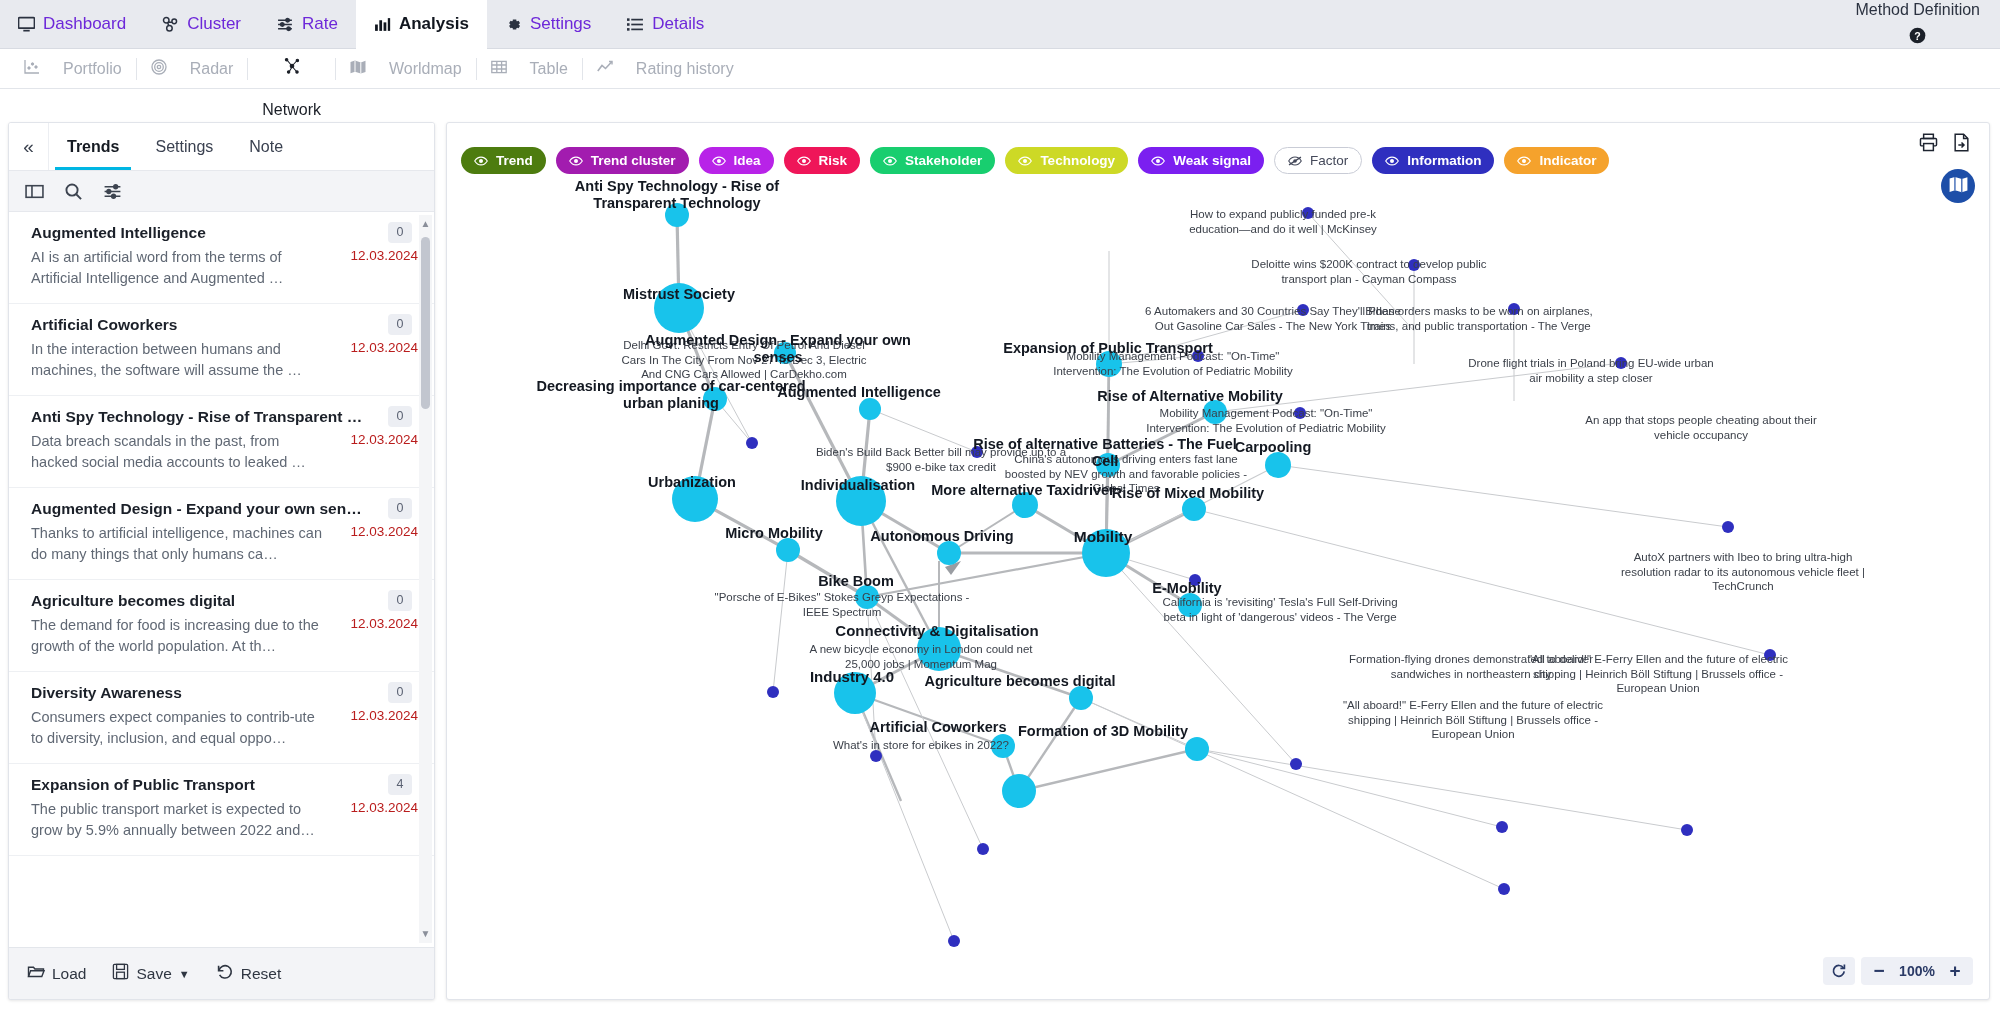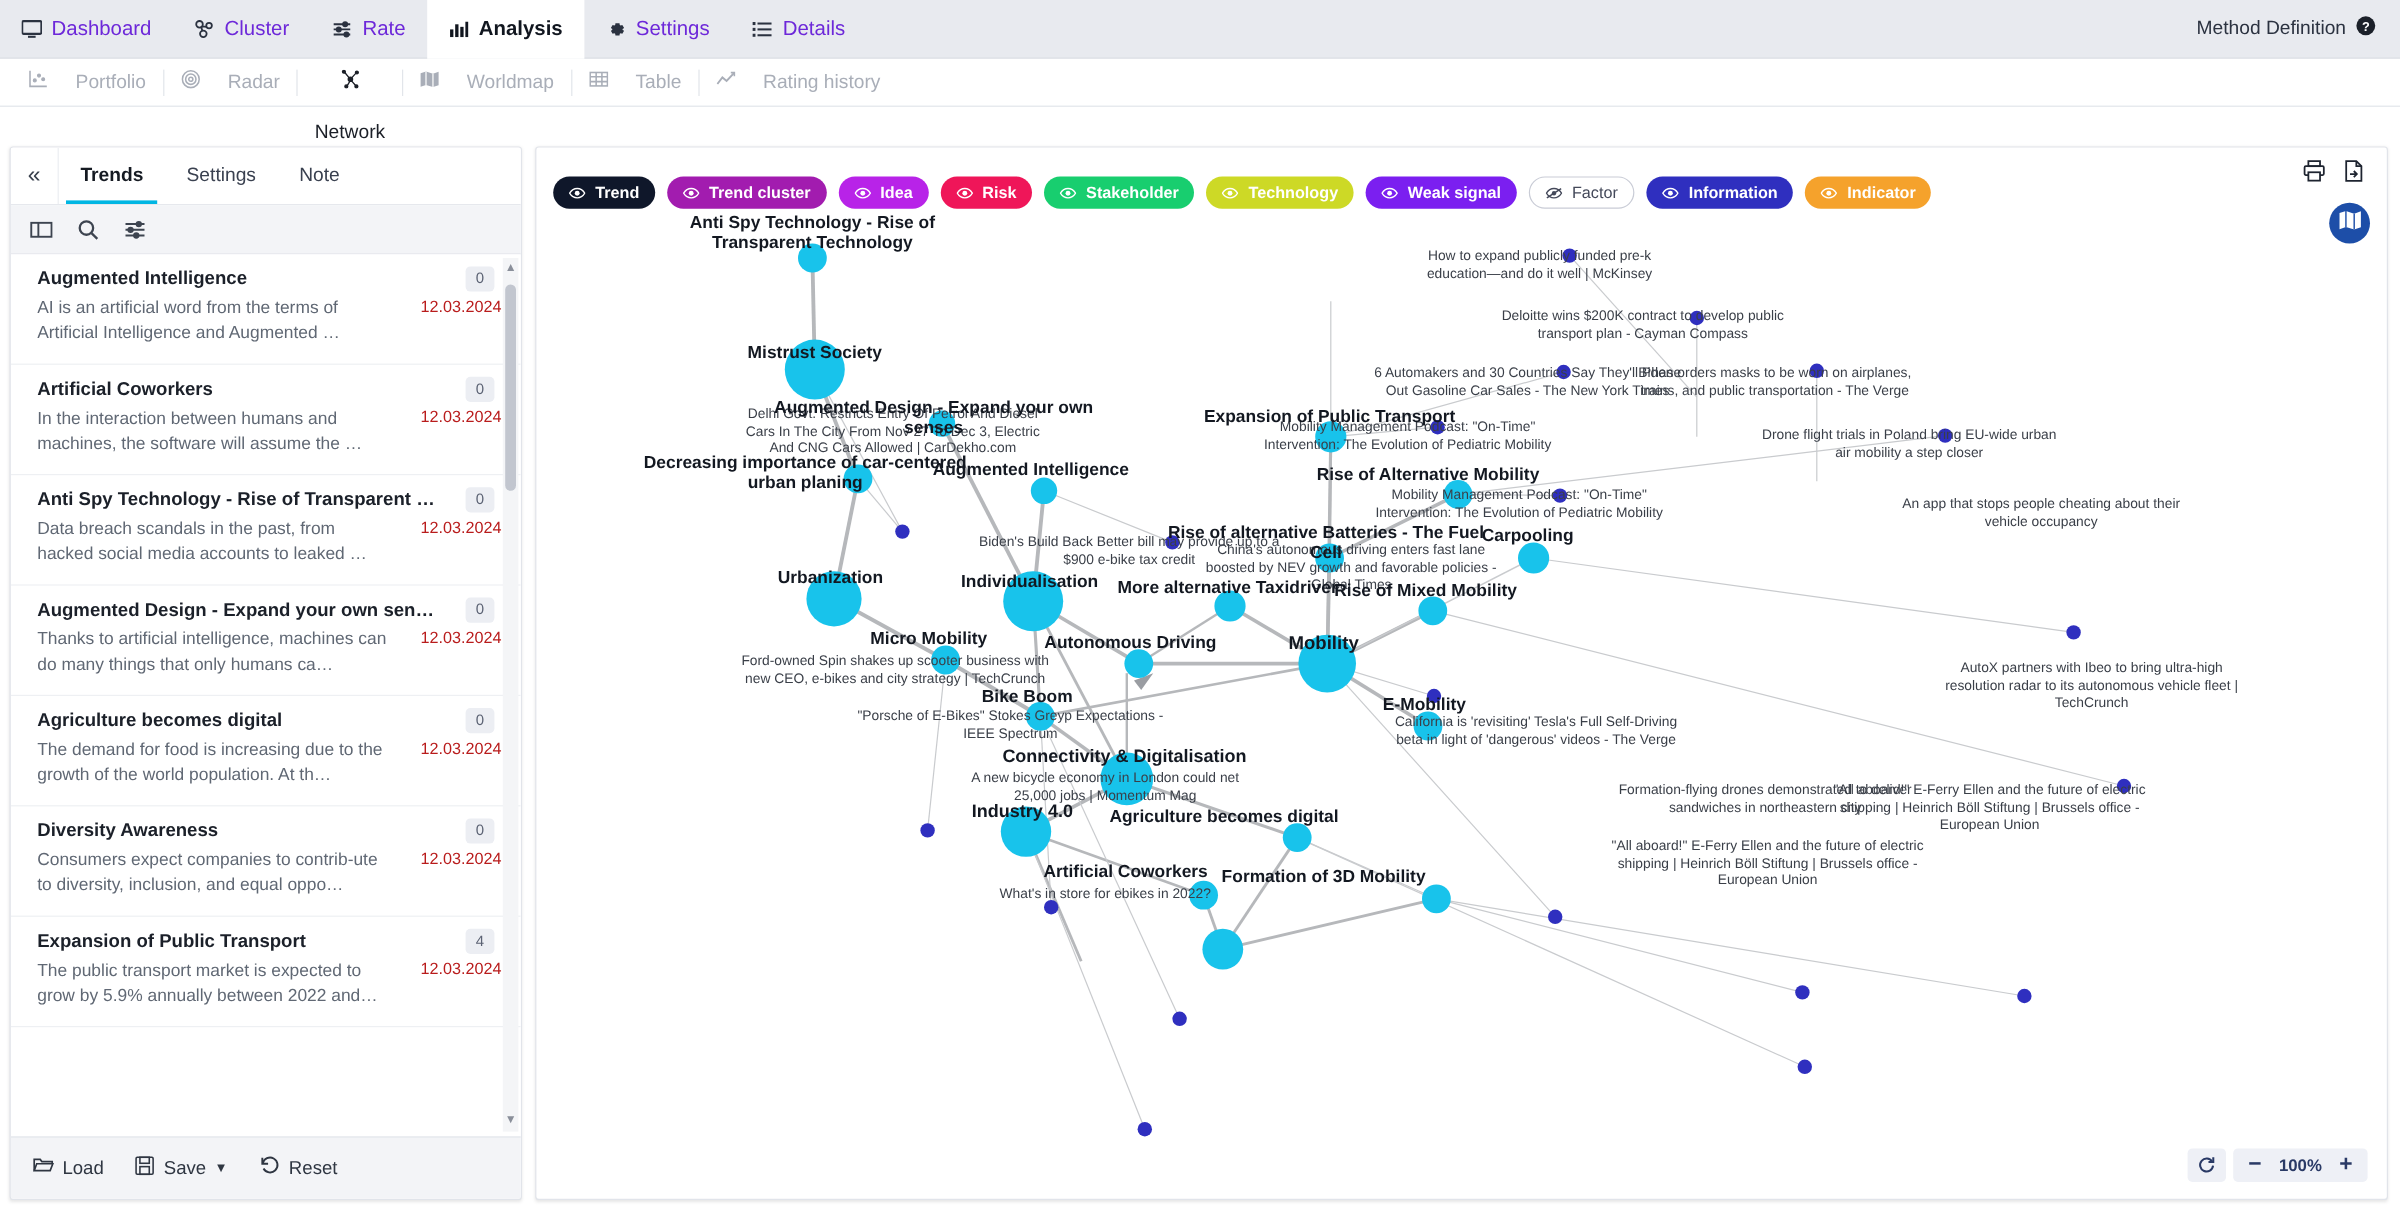--- a/index.html
+++ b/index.html
@@ -24,21 +24,21 @@
     height: 49px; padding: 0 18px;
     font-size: 17px; color: #6d28d9; cursor: pointer;
     white-space: nowrap;
   }
   .topnav-item.active {
     background: #ffffff; font-weight: bold; color: #11161f;
   }
   .topnav-item .ic { display: inline-flex; align-items: center; }
   #method-def {
     margin-left: auto; display: flex; align-items: center; gap: 8px;
-    padding-right: 20px; font-size: 16px; color: #2b3240; cursor: pointer;
+    padding-right: 20px; font-size: 16px; color: #2b3240; cursor: pointer; flex-direction: column;
   }
 
   
   #subnav {
     position: absolute; left: 0; top: 49px; width: 2000px; height: 40px;
     background: #ffffff;
     display: flex; align-items: center;
     border-bottom: 1px solid #e2e5ea;
     padding-left: 10px;
   }
@@ -592,21 +592,20 @@
       <div class="i-label" style="width: 370px; left: 737px; top: 134px;">Deloitte wins $200K contract to develop public<br>transport plan - Cayman Compass</div>
       <div class="i-label" style="width: 390px; left: 631px; top: 181px;">6 Automakers and 30 Countries Say They'll Phase<br>Out Gasoline Car Sales - The New York Times</div>
       <div class="i-label" style="width: 380px; left: 842px; top: 181px;">Biden orders masks to be worn on airplanes,<br>trains, and public transportation - The Verge</div>
       <div class="i-label" style="width: 400px; left: 97px; top: 215px;">Delhi Govt. Restricts Entry Of Petrol And Diesel<br>Cars In The City From Nov 27 To Dec 3, Electric<br>And CNG Cars Allowed | CarDekho.com</div>
       <div class="i-label" style="width: 380px; left: 536px; top: 226px;">Mobility Management Podcast: "On-Time"<br>Intervention: The Evolution of Pediatric Mobility</div>
       <div class="i-label" style="width: 390px; left: 949px; top: 233px;">Drone flight trials in Poland bring EU-wide urban<br>air mobility a step closer</div>
       <div class="i-label" style="width: 380px; left: 629px; top: 283px;">Mobility Management Podcast: "On-Time"<br>Intervention: The Evolution of Pediatric Mobility</div>
       <div class="i-label" style="width: 380px; left: 1064px; top: 290px;">An app that stops people cheating about their<br>vehicle occupancy</div>
       <div class="i-label" style="width: 390px; left: 299px; top: 322px;">Biden's Build Back Better bill may provide up to a<br>$900 e-bike tax credit</div>
       <div class="i-label" style="width: 390px; left: 484px; top: 329px;">China's autonomous driving enters fast lane<br>boosted by NEV growth and favorable policies -<br>Global Times</div>
-      <div class="i-label" style="width: 390px; left: 104px; top: 421px;">Ford-owned Spin shakes up scooter business with<br>new CEO, e-bikes and city strategy | TechCrunch</div>
       <div class="i-label" style="width: 390px; left: 200px; top: 467px;">"Porsche of E-Bikes" Stokes Greyp Expectations -<br>IEEE Spectrum</div>
       <div class="i-label" style="width: 390px; left: 1101px; top: 427px;">AutoX partners with Ibeo to bring ultra-high<br>resolution radar to its autonomous vehicle fleet |<br>TechCrunch</div>
       <div class="i-label" style="width: 390px; left: 638px; top: 472px;">California is 'revisiting' Tesla's Full Self-Driving<br>beta in light of 'dangerous' videos - The Verge</div>
       <div class="i-label" style="width: 380px; left: 284px; top: 519px;">A new bicycle economy in London could net<br>25,000 jobs | Momentum Mag</div>
       <div class="i-label" style="width: 380px; left: 834px; top: 529px;">Formation-flying drones demonstrated to deliver<br>sandwiches in northeastern city</div>
       <div class="i-label" style="width: 400px; left: 1011px; top: 529px;">"All aboard!" E-Ferry Ellen and the future of electric<br>shipping | Heinrich Böll Stiftung | Brussels office -<br>European Union</div>
       <div class="i-label" style="width: 400px; left: 826px; top: 575px;">"All aboard!" E-Ferry Ellen and the future of electric<br>shipping | Heinrich Böll Stiftung | Brussels office -<br>European Union</div>
       <div class="i-label" style="width: 300px; left: 324px; top: 615px;">What's in store for ebikes in 2022?</div>
       <div class="n-label" style="width: 320px; font-size: 14.5px; left: 70px; top: 55.01px;">Anti Spy Technology - Rise of<br>Transparent Technology</div>
       <div class="n-label" style="width: 260px; font-size: 14.5px; left: 102px; top: 163.01px;">Mistrust Society</div>
@@ -627,21 +626,21 @@
       <div class="n-label" style="width: 150px; font-size: 14.5px; left: 665px; top: 457.01px;">E-Mobility</div>
       <div class="n-label" style="width: 160px; font-size: 14.5px; left: 329px; top: 450.01px;">Bike Boom</div>
       <div class="n-label" style="width: 300px; font-size: 15px; left: 340px; top: 498.7px;">Connectivity &amp; Digitalisation</div>
       <div class="n-label" style="width: 180px; font-size: 15px; left: 315px; top: 544.7px;">Industry 4.0</div>
       <div class="n-label" style="width: 270px; font-size: 14.5px; left: 438px; top: 550.01px;">Agriculture becomes digital</div>
       <div class="n-label" style="width: 220px; font-size: 14.5px; left: 381px; top: 596.01px;">Artificial Coworkers</div>
       <div class="n-label" style="width: 250px; font-size: 14.5px; left: 531px; top: 600.01px;">Formation of 3D Mobility</div>
     </div>
 
   <div id="legend-row">
-      <div class="legend-chip" style="background: #0f172a;">
+      <div class="legend-chip" style="background: #4d7c0f;">
         <span style="display: inline-flex;">
           <svg class="eye" viewBox="0 0 20 14" fill="none">
             <path d="M1 7s3.4-5.6 9-5.6S19 7 19 7s-3.4 5.6-9 5.6S1 7 1 7z" stroke="currentColor" stroke-width="1.6"></path>
             <circle cx="10" cy="7" r="2.9" fill="currentColor"></circle>
           </svg>
         </span>
         <span>Trend</span>
       </div>
       <div class="legend-chip" style="background: #a21caf;">
         <span style="display: inline-flex;">

